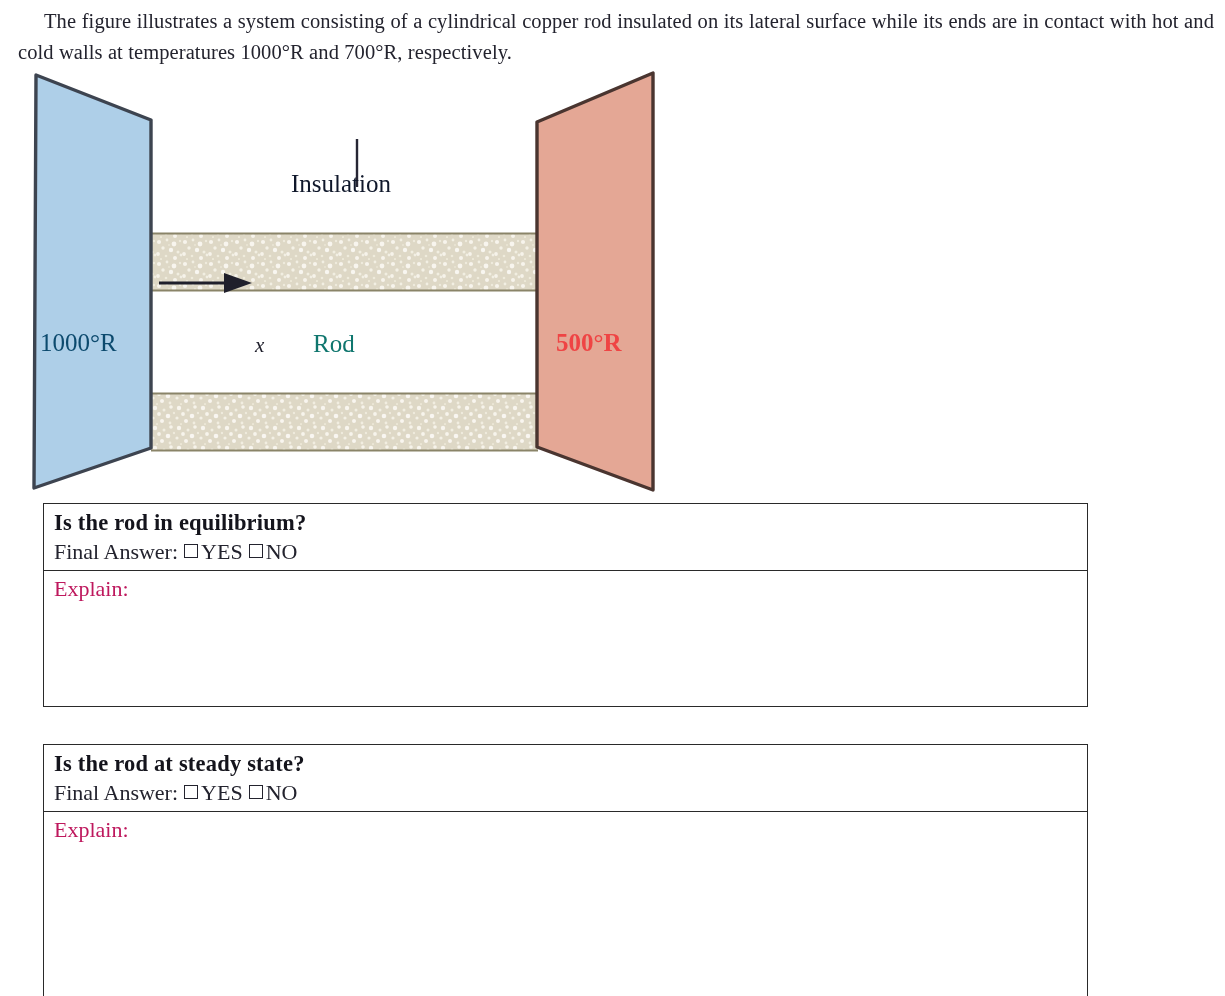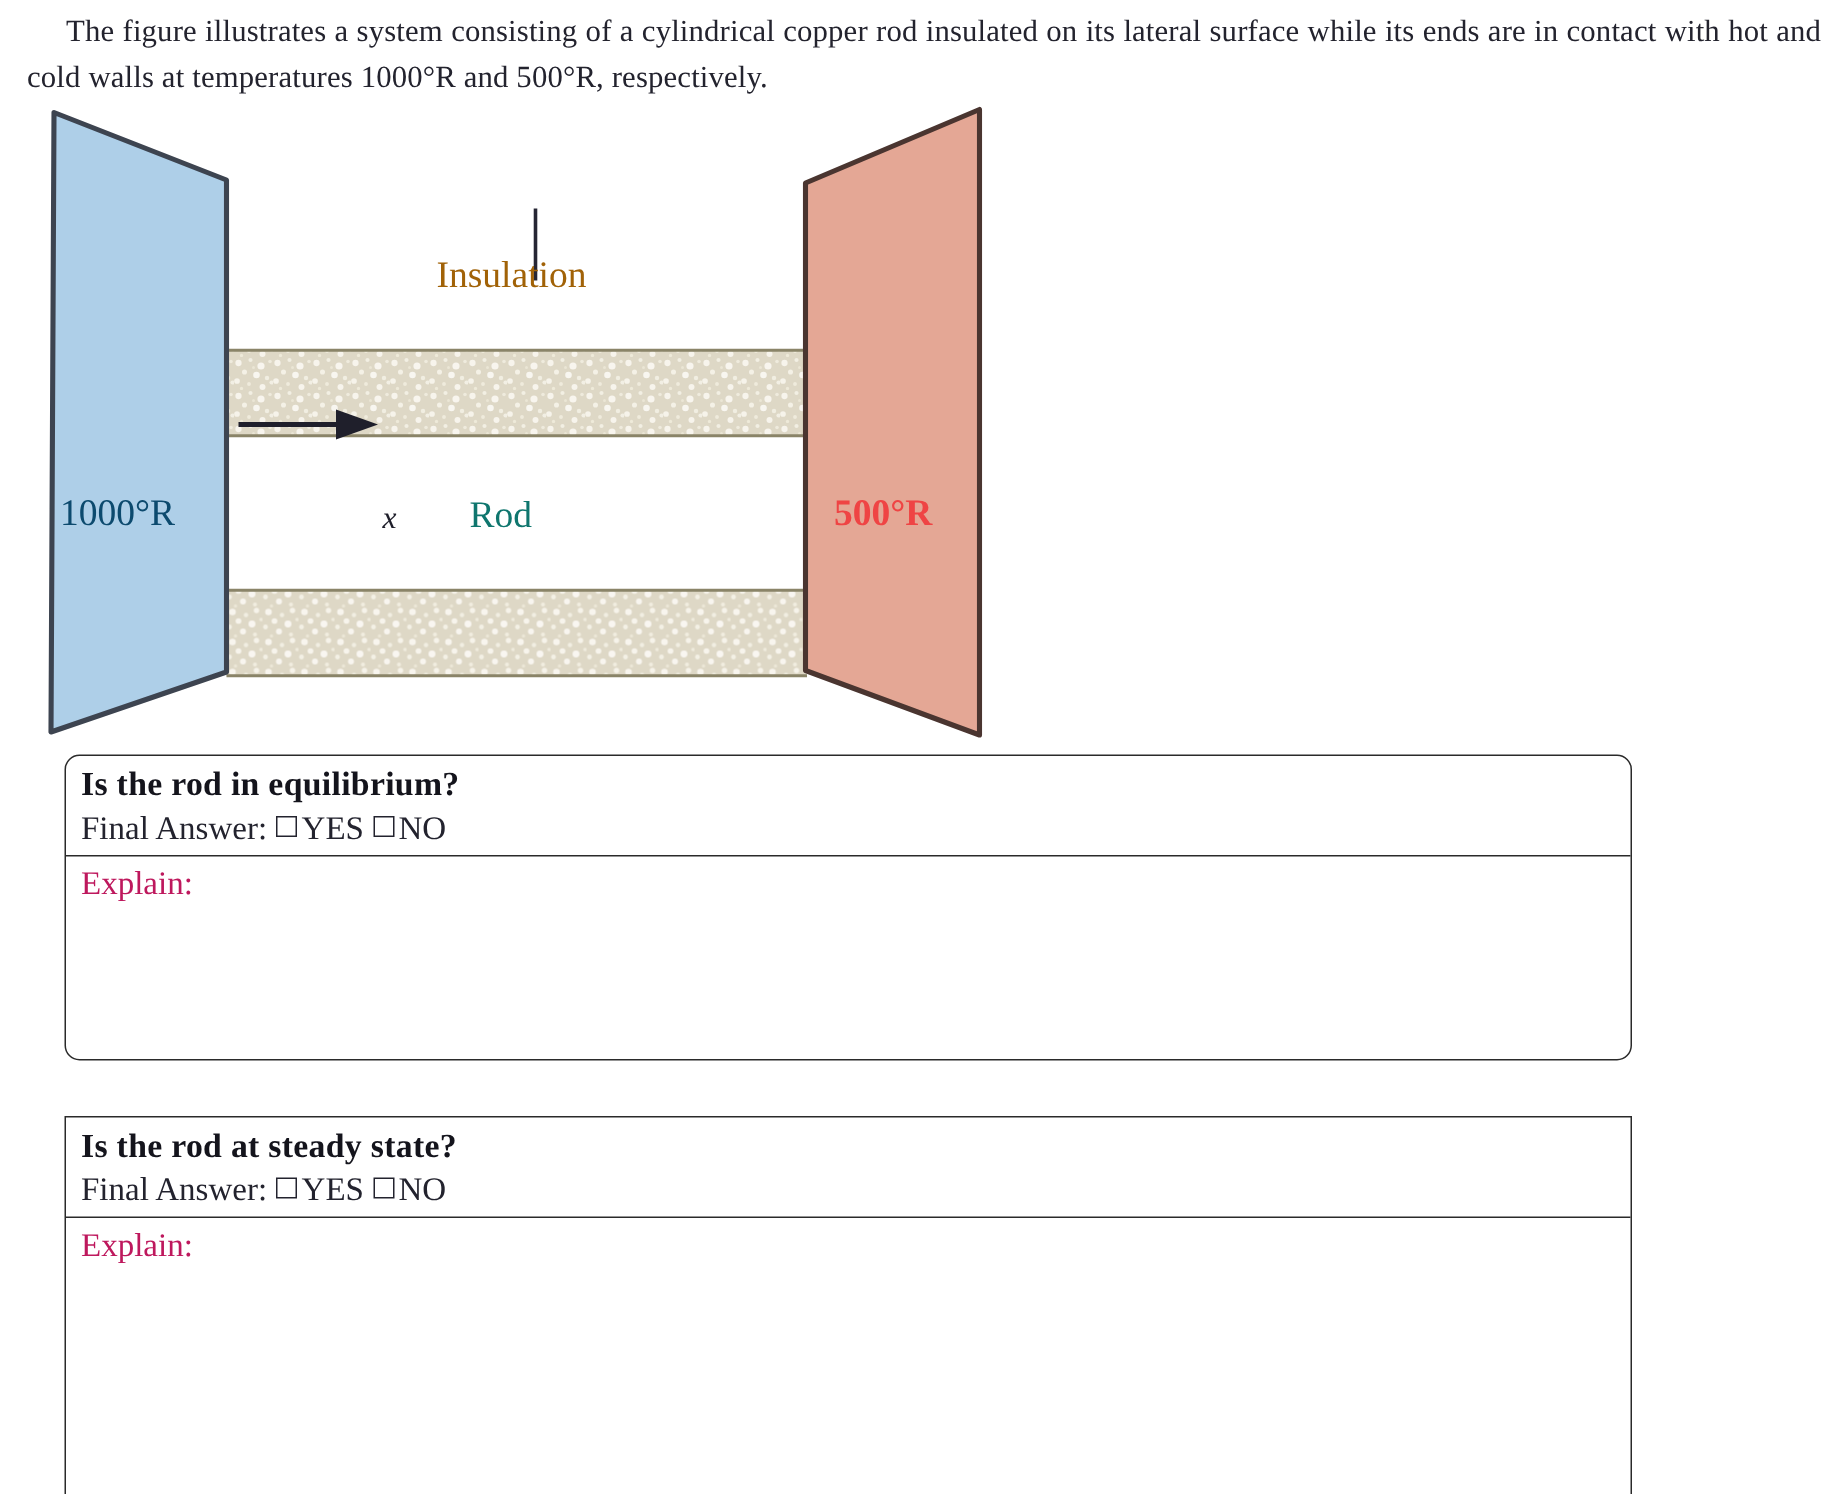--- a/index.html
+++ b/index.html
@@ -43,21 +43,21 @@
   .fig-label {
     position: absolute;
     font-family: "Liberation Serif", "DejaVu Serif", serif;
     color: #262634;
     white-space: nowrap;
   }
   #label-insulation {
     left: 291px;
     top: 108px;
     font-size: 25px;
-    color: #a16207;
+    color: #0f172a;
     font-family: Liberation Serif, serif;
   }
   #label-hot {
     left: 40px;
     top: 267px;
     font-size: 25px;
     font-weight: 400;
     color: #0c4a6e;
   }
   #label-cold {
@@ -83,21 +83,21 @@
 
   
   .qbox {
     position: absolute;
     left: 43px;
     width: 1045px;
     border: 1.4px solid #2a2a2a;
     box-sizing: border-box;
     background: #ffffff;
   }
-  #qbox-1 { top: 503px; height: 204px; border-radius: 10px; }
+  #qbox-1 { top: 503px; height: 204px; }
   #qbox-2 { top: 744px; height: 258px; }
 
   .qbox-head {
     border-bottom: 1.4px solid #2a2a2a;
     padding: 4px 0 3px 10px;
     box-sizing: border-box;
   }
   .q-title {
     font-size: 22.5px;
     font-weight: 700;
@@ -126,21 +126,21 @@
   }
   .explain-label {
     font-size: 22px;
     line-height: 30px;
     color: #be185d;
   }
 </style>
 </head>
 <body>
 
-<div id="intro-paragraph">The figure illustrates a system consisting of a cylindrical copper rod insulated on its lateral surface while its ends are in contact with hot and cold walls at temperatures 1000°R and 500°R, respectively.</div>
+<div id="intro-paragraph">The figure illustrates a system consisting of a cylindrical copper rod insulated on its lateral surface while its ends are in contact with hot and cold walls at temperatures 1000°R and 700°R, respectively.</div>
 
 <div id="figure">
   <svg width="700" height="440" viewBox="0 0 700 440">
     <defs>
       <pattern id="speckle" width="26" height="22" patternUnits="userSpaceOnUse">
         <rect width="26" height="22" fill="#ded8c6"></rect>
         <circle cx="3" cy="4" r="2.1" fill="#f7f4ec"></circle>
         <circle cx="11" cy="2" r="1.4" fill="#f2efe3"></circle>
         <circle cx="18" cy="6" r="2.4" fill="#f8f5ee"></circle>
         <circle cx="24" cy="3" r="1.2" fill="#efebdd"></circle>

